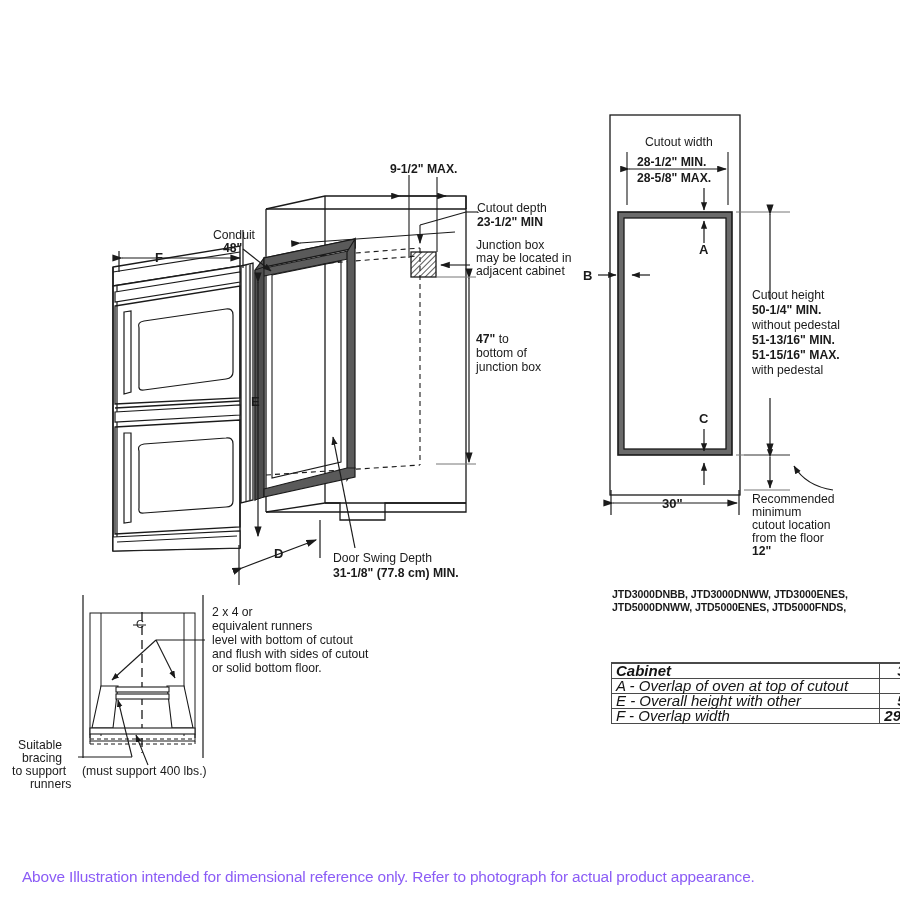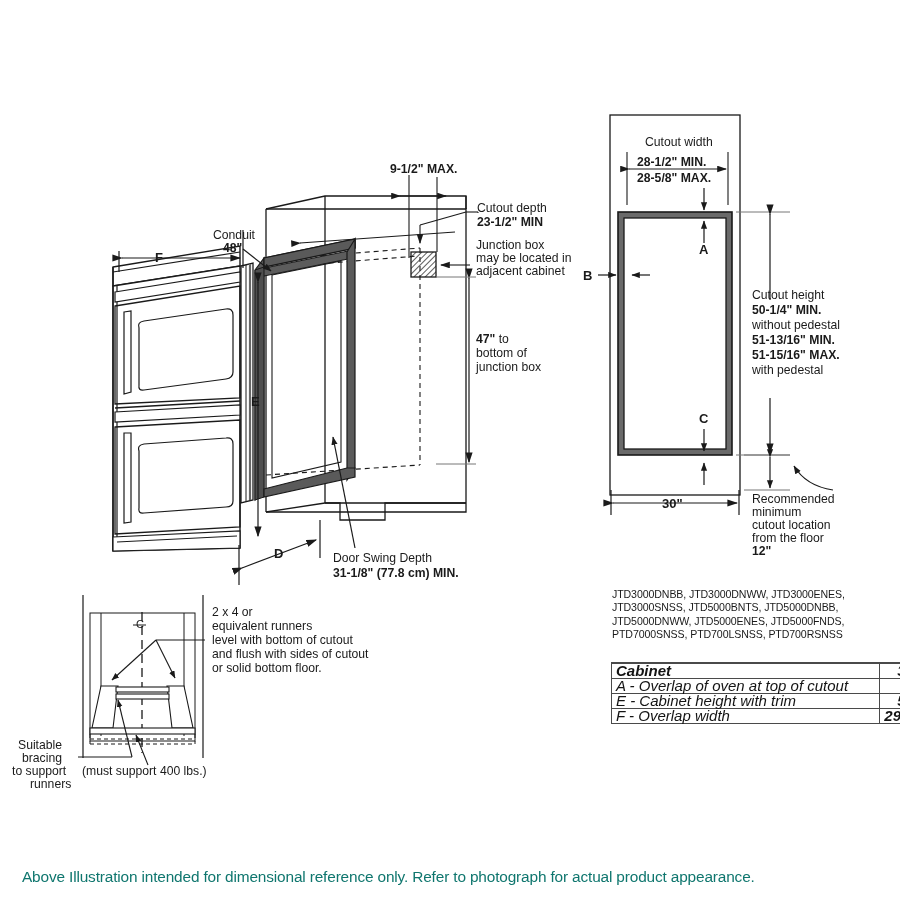--- a/index.html
+++ b/index.html
@@ -21,21 +21,21 @@
   .t12 { font-size: 12.2px; }
   .t13 { font-size: 13px; }
   .b { font-weight: bold; }
 
   
   .models {
     position: absolute;
     left: 612px; top: 588px;
     width: 280px;
     font-size: 10.6px;
-    font-weight: normal;
+    font-weight: bold;
     line-height: 13.4px;
     letter-spacing: -0.1px;
     color: #1a1a1a;
   }
   .spec-table {
     position: absolute;
     left: 611px; top: 662px;
     width: 328px;
     border-collapse: collapse;
     font-size: 15px;
@@ -54,21 +54,21 @@
     text-align: center;
     font-weight: bold;
   }
   .spec-table tr.hdr td { font-weight: bold; }
   .spec-table tr.thick td { border-top-width: 2px; }
 
   .footer {
     position: absolute;
     left: 22px; top: 868px;
     font-size: 15.4px;
-    color: #0f766e;
+    color: #8b5cf6;
     letter-spacing: -0.15px;
   }
 </style>
 </head>
 <body>
 
 <div id="root">
 
   <svg class="diagram" viewBox="0 0 900 900">
     <defs>
@@ -379,37 +379,35 @@
       <text class="txt t12" x="18" y="749">Suitable</text>
       <text class="txt t12" x="22" y="762">bracing</text>
       <text class="txt t12" x="12" y="775">to support</text>
       <text class="txt t12" x="30" y="788">runners</text>
       <text class="txt t12" x="82" y="775">(must support 400 lbs.)</text>
     </g>
   </svg>
 
   <div class="models">
     <div>JTD3000DNBB, JTD3000DNWW, JTD3000ENES,</div>
-    <div>JTD3000SNSS, JTD5000BNTS, JTD5000DNBB,</div>
     <div>JTD5000DNWW, JTD5000ENES, JTD5000FNDS,</div>
-    <div>PTD7000SNSS, PTD700LSNSS, PTD700RSNSS</div>
   </div>
 
   <table class="spec-table">
     <tbody>
       <tr class="hdr thick">
         <td>Cabinet</td>
         <td class="val">30"</td>
       </tr>
       <tr>
         <td>A - Overlap of oven at top of cutout</td>
         <td class="val">1"</td>
       </tr>
       <tr>
-        <td>E - Cabinet height with trim</td>
+        <td>E - Overall height with other</td>
         <td class="val">53"</td>
       </tr>
       <tr>
         <td>F - Overlap width</td>
         <td class="val">29-3/4"</td>
       </tr>
     </tbody>
   </table>
 
   <div class="footer">Above Illustration intended for dimensional reference only. Refer to photograph for actual product appearance.</div>

